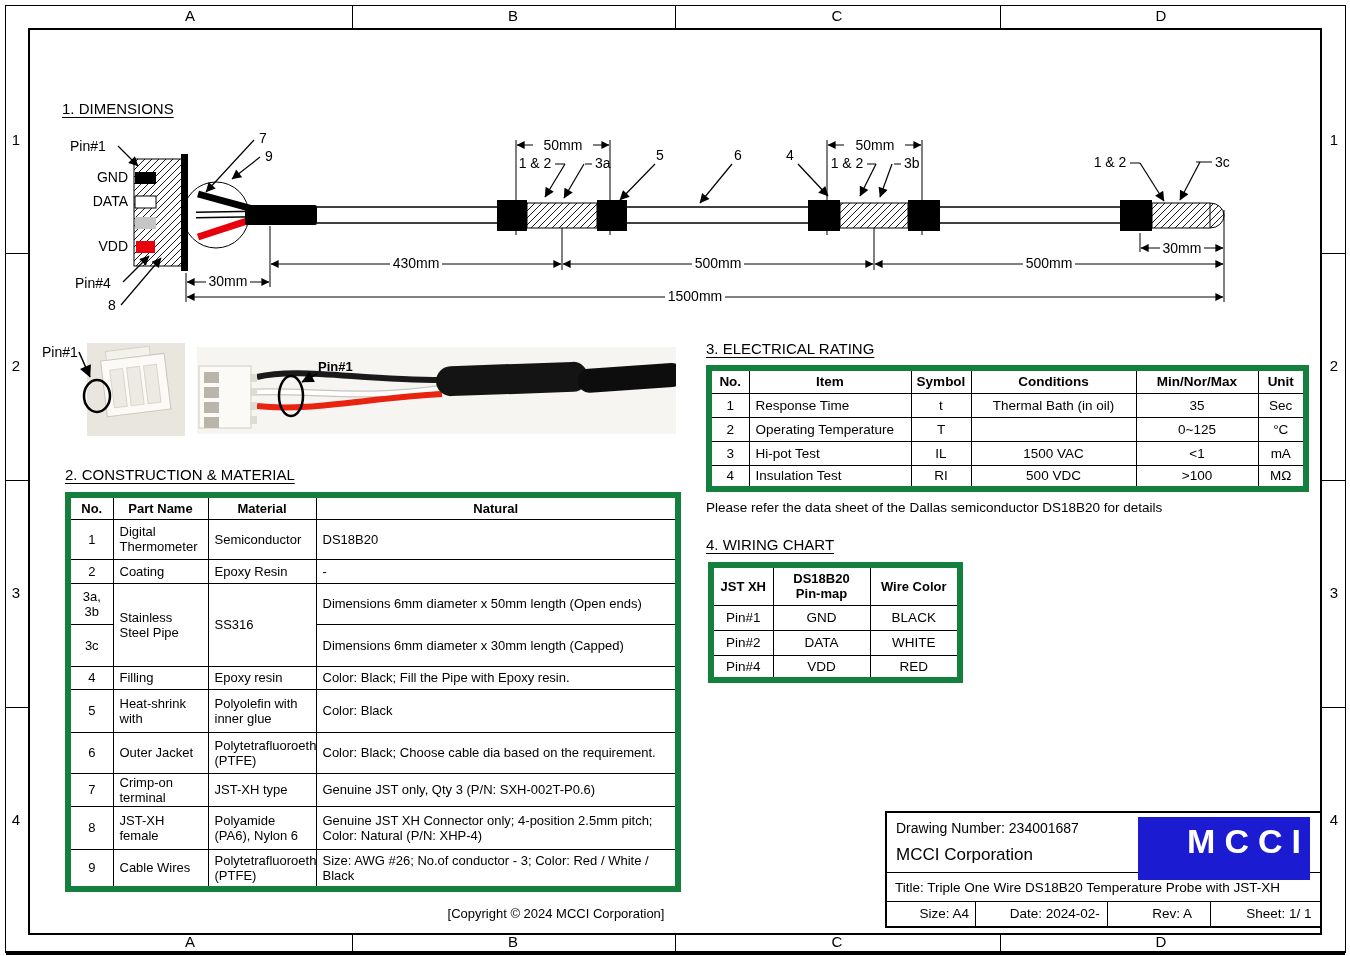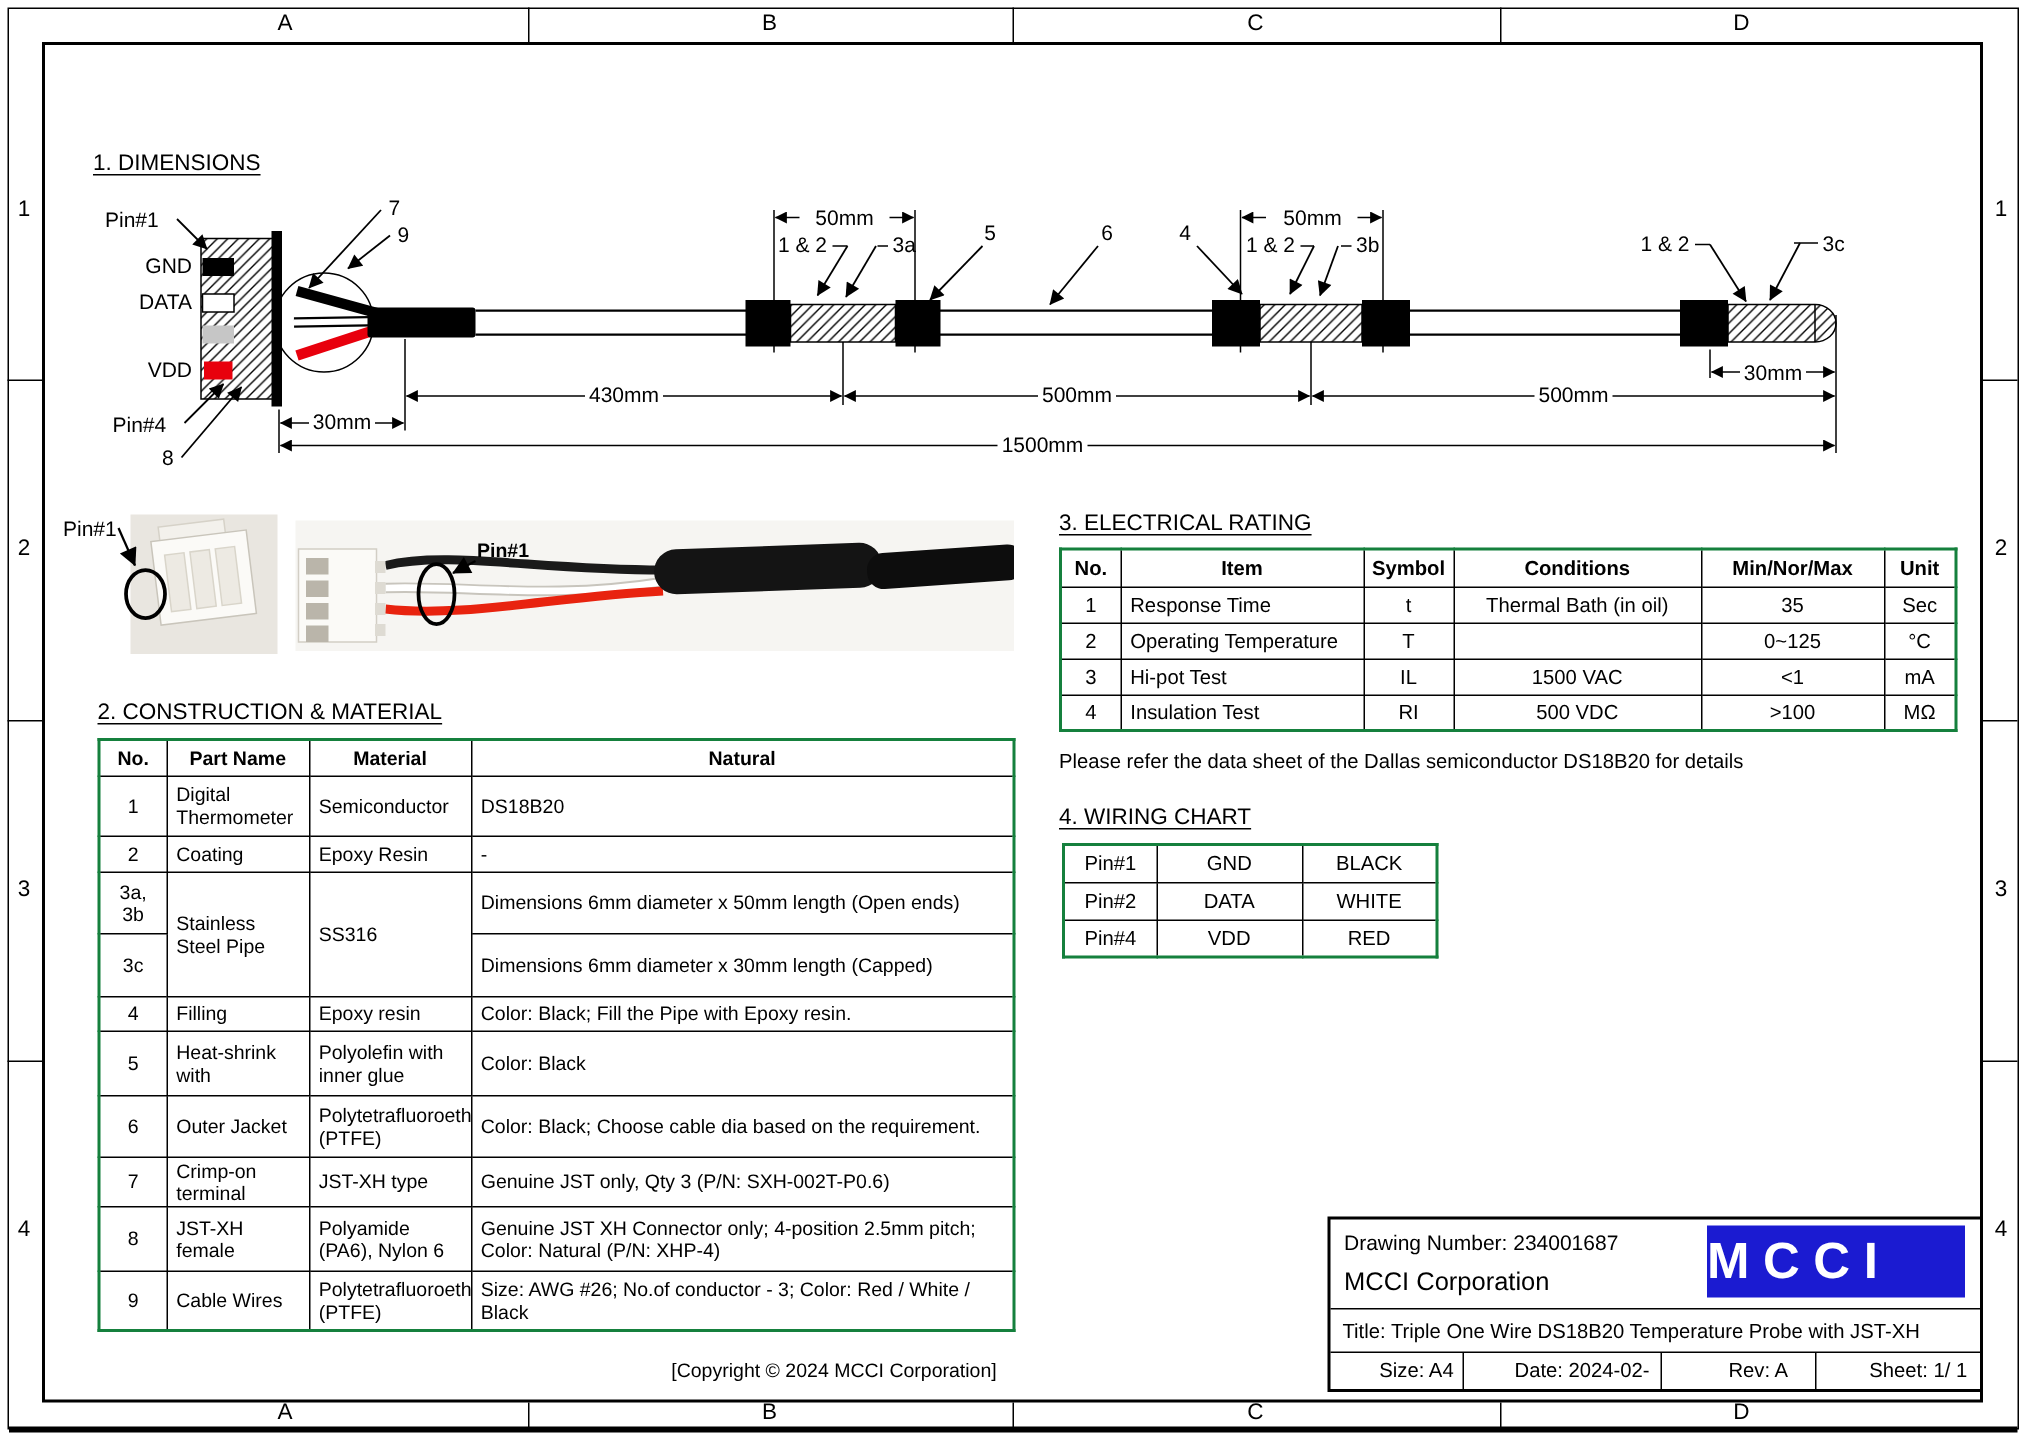--- a/index.html
+++ b/index.html
@@ -12,38 +12,38 @@
   .frame{position:absolute;left:28px;top:28px;width:1294px;height:907px;border:2px solid #000;box-sizing:border-box;}
   .bottom-bar{position:absolute;left:6px;top:951px;width:1339px;height:4px;background:#000;}
   .grid-letter{position:absolute;width:40px;height:18px;line-height:18px;text-align:center;font-size:15px;}
   .grid-number{position:absolute;width:22px;height:18px;line-height:18px;text-align:center;font-size:15px;}
   .tick-v{position:absolute;width:1px;background:#000;}
   .tick-h{position:absolute;height:1px;background:#000;}
   .titleband{position:absolute;left:30px;top:30px;width:1290px;height:50px;line-height:50px;
     text-align:center;font-size:27px;border-bottom:2px solid #7d7d7d;box-sizing:border-box;}
   .sec-heading{position:absolute;font-size:15px;text-decoration:underline;text-underline-offset:3px;white-space:nowrap;}
   table{border-collapse:collapse;table-layout:fixed;}
-  .dtable{position:absolute;border:2px solid #15803d;}
+  .dtable{position:absolute;border:6px solid #15803d;}
   .dtable td,.dtable th{border:1px solid #000;font-size:13px;padding:1px 6px;vertical-align:middle;overflow:hidden;}
   .dtable th{font-weight:bold;text-align:center;padding:1px 2px;}
   .cen{text-align:center;padding:1px 2px !important;}
   .pre{white-space:pre-line;}
   .etable td,.etable th{font-size:13.5px;}
   .etable td{text-align:center;}
   .etable td.lft{text-align:left;}
   .wtable td{font-size:13.5px;text-align:center;}
   .note-text{position:absolute;font-size:13.5px;white-space:nowrap;}
   .copyright{position:absolute;font-size:13px;text-align:center;}
   
   .tblock{position:absolute;left:885px;top:811px;width:437px;height:117px;border:2px solid #000;box-sizing:border-box;}
   .tb-top{position:relative;height:59px;border-bottom:1px solid #000;}
   .tb-drawno{position:absolute;left:9px;top:7px;font-size:14px;}
   .tb-company{position:absolute;left:9px;top:32px;font-size:17px;}
-  .tb-logo{position:absolute;right:10px;top:4px;width:172px;height:48px;background:#1b1bd1;
-    color:#fff;font-weight:bold;font-size:34px;letter-spacing:9px;text-align:left;line-height:48px;
+  .tb-logo{position:absolute;right:10px;top:4px;width:172px;height:63px;background:#1b1bd1;
+    color:#fff;font-weight:bold;font-size:34px;letter-spacing:9px;text-align:right;line-height:48px;
     font-family:"Liberation Sans","DejaVu Sans",sans-serif;margin-left:44px;}
   .tb-title{height:29px;line-height:29px;border-bottom:1px solid #000;font-size:13.5px;padding-left:8px;box-sizing:border-box;}
   .tb-bottom{display:flex;height:25px;line-height:24px;font-size:13.5px;}
   .tb-cell{border-right:1px solid #000;text-align:center;box-sizing:border-box;overflow:hidden;margin-left:27px;}
   .tb-cell:last-child{border-right:none;}
   svg text{font-family:"Liberation Sans","DejaVu Sans",sans-serif;font-size:14px;fill:#000;}
   svg .bold{font-weight:bold;font-size:13px;}
 </style>
 </head>
 <body>
@@ -402,20 +402,26 @@
     </table>
   <div class="note-text" style="left:706px;top:500px;">Please refer the data sheet of the Dallas semiconductor DS18B20 for details</div>
 
   <table class="dtable wtable" style="left:708px;top:562px;width:249px;">
     <colgroup>
         <col style="width:62px">
         <col style="width:97px">
         <col style="width:90px">
       </colgroup>
     <tbody>
+        <tr style="height:40px">
+      <th>JST XH</th>
+      <th class="pre">DS18B20
+Pin-map</th>
+      <th>Wire Color</th>
+    </tr>
     <tr style="height:25px">
       <td>Pin#1</td>
       <td>GND</td>
       <td>BLACK</td>
     </tr>
     <tr style="height:25px">
       <td>Pin#2</td>
       <td>DATA</td>
       <td>WHITE</td>
     </tr>

